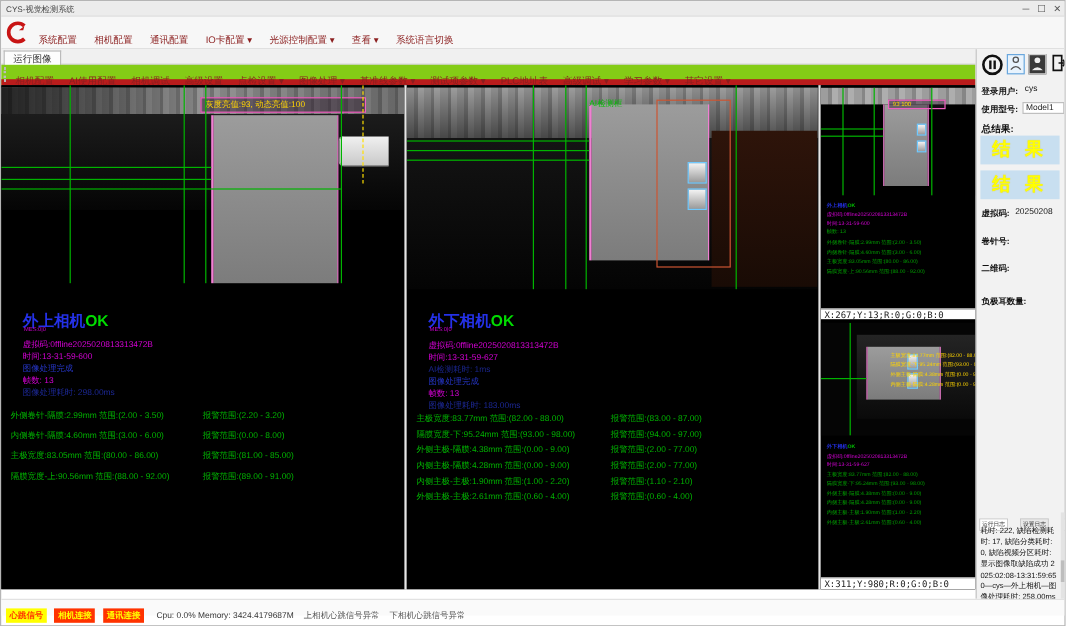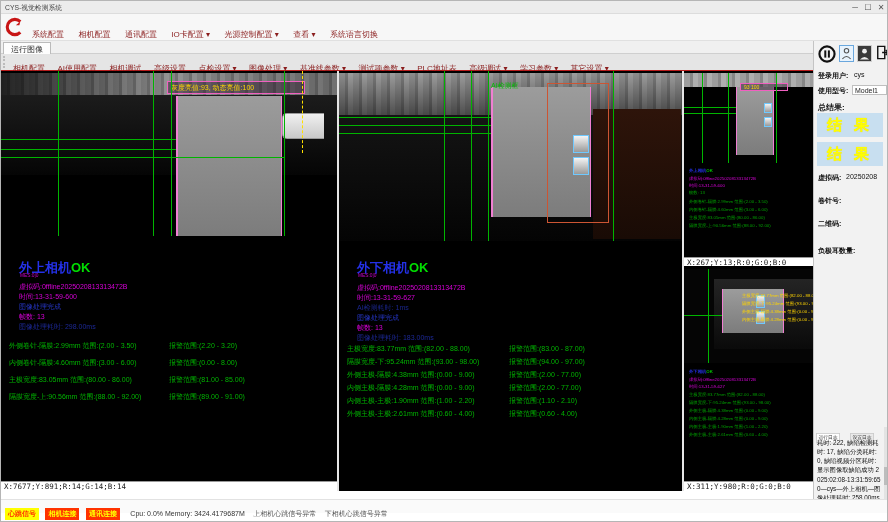--- a/index.html
+++ b/index.html
@@ -10,21 +10,21 @@
   
   .titlebar{left:0;top:0;width:888px;height:13px;background:#ececec;border-bottom:1px solid #dcdcdc}
   .title-text{left:4px;top:2px;font-size:8px;color:#444;transform:scale(.85);transform-origin:left top;white-space:nowrap}
   .winbtn{top:1px;width:12px;height:11px;font-size:8px;color:#555;text-align:center;line-height:11px;cursor:default}
   .menubar{left:0;top:13px;width:888px;height:27px;background:#f7f7f7;border-bottom:1px solid #e0e0e0}
   .logo{left:4px;top:3px;width:18px;height:20px}
   .menu-items{left:26px;top:9px;white-space:nowrap}
   .menu-item{display:inline-block;padding:2px 5px;font-size:8px;color:#8b1e1e;cursor:default}
   .tabrow{left:0;top:40px;width:812px;height:13px;background:#f0f0f0;border-bottom:1px solid #cfcfcf}
   .tab{left:2px;top:1px;padding:1px 7px;font-size:8px;color:#333;background:#fdfdfd;border:1px solid #bbb;border-bottom:1px solid #fdfdfd}
-  .toolbar{left:0;top:53px;width:812px;height:17px;background:#e5e5e5;border-bottom:1px solid #b91c1c}
+  .toolbar{left:0;top:53px;width:812px;height:17px;background:#84cc16;border-bottom:5px solid #b91c1c}
   .grip{left:2px;top:2px;height:12px;width:3px;border-left:2px dotted #bbb}
   .tool-items{left:8px;top:3px;white-space:nowrap}
   .tool-item{display:inline-block;padding:1px 4px;font-size:8px;color:#8b1e1e;cursor:default}
   .thumbtabs{left:683px;top:56px;width:127px;height:14px;background:#fff;border:1px solid #ddd}
   .thumbtab{display:inline-block;font-size:6px;color:#555;padding:2px 2px;transform:scale(.85);transform-origin:left top}
   
   .main{left:0;top:70px;width:812px;height:420px;background:#000}
   .vsep{top:70px;width:2px;height:420px;background:#e6e6e6}
   .panel{top:0;height:420px;background:#000;overflow:hidden}
   .coordbar{left:0;right:0;bottom:0;height:10px;background:#fff;border-top:1px solid #999;color:#222;
@@ -167,21 +167,20 @@
         <span class="malarm">报警范围:(0.00 - 8.00)</span>
       </div>
       <div class="abs meas" style="top:304px">
         <span>主极宽度:83.05mm 范围:(80.00 - 86.00)</span>
         <span class="malarm">报警范围:(81.00 - 85.00)</span>
       </div>
       <div class="abs meas" style="top:321px">
         <span>隔膜宽度-上:90.56mm 范围:(88.00 - 92.00)</span>
         <span class="malarm">报警范围:(89.00 - 91.00)</span>
       </div>
-      <div class="abs coordbar">X:7677;Y:891;R:14;G:14;B:14</div>
     </div>
 
     <div class="abs vsep" style="left:336px;top:0;height:420px"></div>
 
     <div class="abs panel" style="left:338px;width:343px">
       <div class="abs band" style="left:0;top:2px;width:343px;height:42px"></div>
       <div class="abs" style="left:0;top:2px;width:343px;height:42px;background:linear-gradient(180deg,rgba(0,0,0,.1),rgba(0,0,0,.55))"></div>
       <div class="abs" style="left:0;top:44px;width:343px;height:126px;background:linear-gradient(180deg,#141414,#040404)"></div>
       <div class="abs" style="left:254px;top:38px;width:88px;height:130px;background:linear-gradient(180deg,#2e140a,#190b05)"></div>
       <div class="abs roll" style="left:152px;top:16px;width:100px;height:130px"></div>

